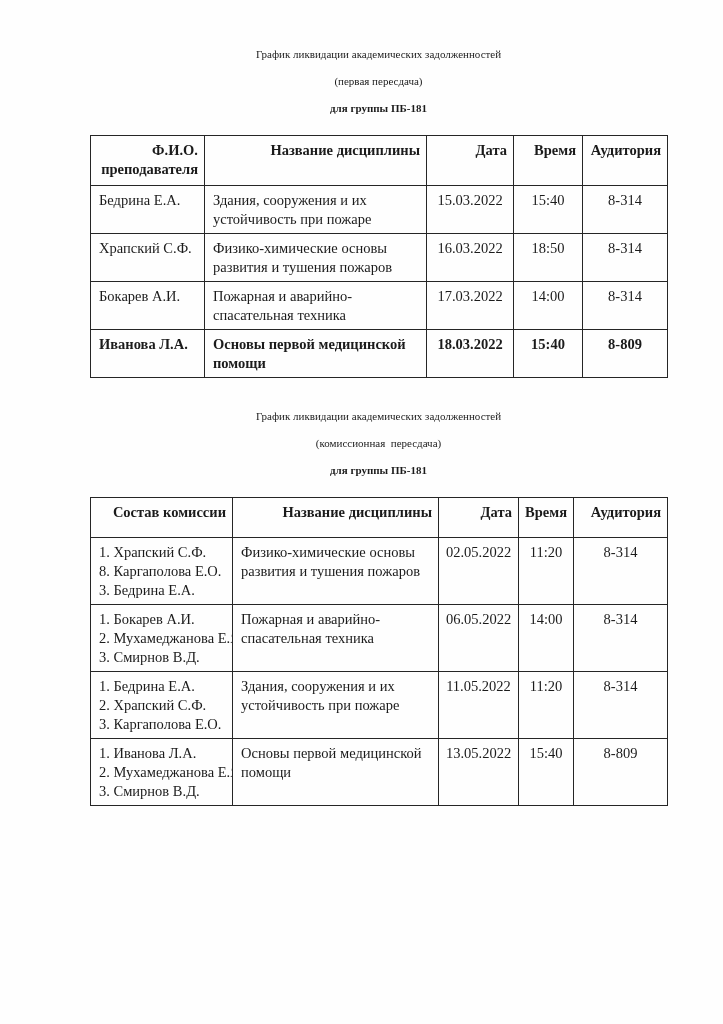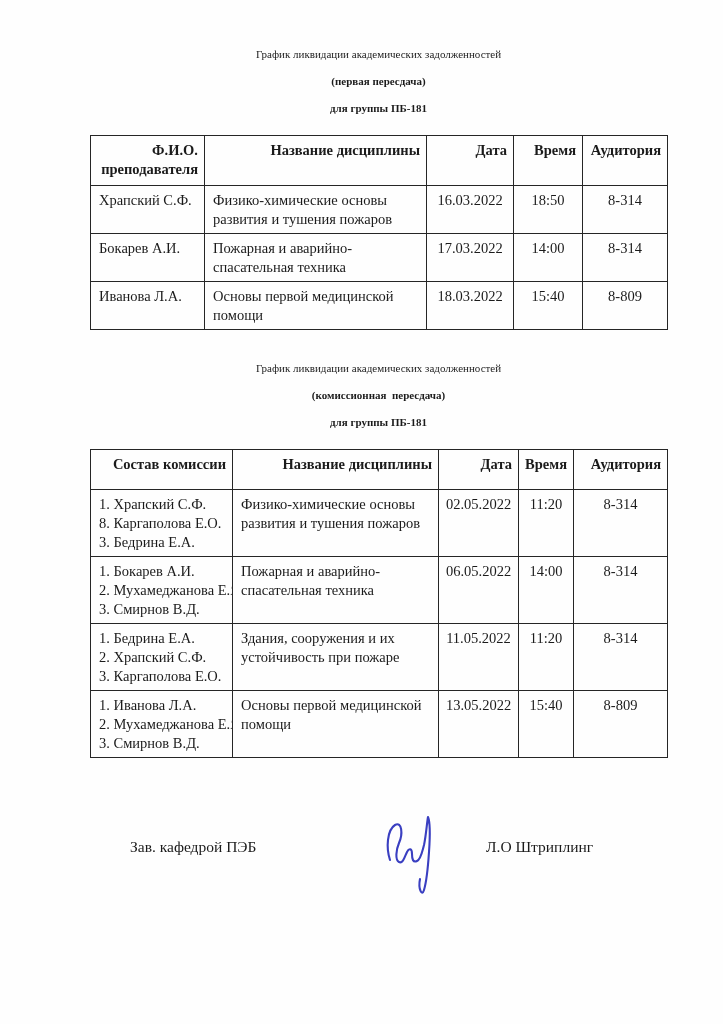--- a/index.html
+++ b/index.html
@@ -15,21 +15,21 @@
     overflow: hidden;
   }
   .content {
     position: absolute;
     left: 90px;
     top: 0;
     width: 577px;
   }
   .title-block { text-align: center; }
   .title-block .t-line { font-size: 11px; line-height: 27px; }
-  .title-block .t-sub { font-weight: bold; white-space: pre-wrap; }
+  .title-block .t-sub { font-weight: normal; white-space: pre-wrap; }
   .title-block .t-group { font-weight: bold; }
   .group-underline { }
   .tb1 { margin-top: 41px; }
   .tb2 { margin-top: 25px; }
   table {
     border-collapse: collapse;
     table-layout: fixed;
     width: 577px;
     margin-top: 13px;
   }
@@ -42,21 +42,21 @@
     overflow: hidden;
   }
   th { font-weight: bold; text-align: right; white-space: pre-line; }
   td.c-left { text-align: left; padding-left: 8px; }
   td.c-mid { text-align: center; }
   td.pre { white-space: pre; }
   table.schedule-1 tr.hdr { height: 50px; }
   table.schedule-1 tr.r0 { height: 48px; }
   table.schedule-1 tr.r1 { height: 48px; padding-left: 40px; }
   table.schedule-1 tr.r2 { height: 45px; }
-  table.schedule-1 tr.r3 { height: 37px; }
+  table.schedule-1 tr.r3 { height: 37px; font-weight: bold; }
   table.schedule-2 tr.hdr { height: 40px; }
   table.schedule-2 tr.r0 { height: 60px; }
   table.schedule-2 tr.r1 { height: 60px; }
   table.schedule-2 tr.r2 { height: 65px; }
   table.schedule-2 tr.r3 { height: 63px; }
   .footer {
     position: absolute;
     left: 90px;
     top: 800px;
     width: 577px;
@@ -102,20 +102,27 @@
       </colgroup>
       <tbody>
           <tr class="hdr">
         <th>Ф.И.О.
 преподавателя</th>
         <th>Название дисциплины</th>
         <th>Дата</th>
         <th>Время</th>
         <th>Аудитория</th>
       </tr>
+      <tr class="r0">
+        <td class="c-left">Бедрина  Е.А.</td>
+        <td class="c-left">Здания, сооружения и их устойчивость при пожаре</td>
+        <td class="c-mid">15.03.2022</td>
+        <td class="c-mid">15:40</td>
+        <td class="c-mid">8-314</td>
+      </tr>
       <tr class="r1">
         <td class="c-left">Храпский С.Ф.</td>
         <td class="c-left">Физико-химические основы развития и тушения пожаров</td>
         <td class="c-mid">16.03.2022</td>
         <td class="c-mid">18:50</td>
         <td class="c-mid">8-314</td>
       </tr>
       <tr class="r2">
         <td class="c-left">Бокарев  А.И.</td>
         <td class="c-left">Пожарная и аварийно-спасательная техника</td>
@@ -188,20 +195,13 @@
 3. Смирнов В.Д.</td>
         <td class="c-left">Основы первой медицинской помощи</td>
         <td class="c-mid">13.05.2022</td>
         <td class="c-mid">15:40</td>
         <td class="c-mid">8-809</td>
       </tr>
     </tbody>
       </table>
   </div>
 
-  <div class="footer">
-    <div class="pos-label">Зав. кафедрой ПЭБ</div>
-    <svg class="sig" width="52" height="88" viewBox="0 0 52 88">
-      <path d="M 7 50 C 3 38, 4 20, 12 15 C 19 11, 20 24, 16 33 C 13 40, 12 50, 16 52 C 20 54, 22 46, 24 42 C 26 38, 29 38, 29 44 C 29 49, 30 53, 34 51 C 38 49, 39 42, 41 35 C 43 26, 44 12, 45 7 C 47 12, 47 28, 46 42 C 45 57, 44 70, 41 80 C 39 87, 35 79, 37 69" fill="none" stroke="#3a3fc1" stroke-width="2.1" stroke-linecap="round" stroke-linejoin="round"></path>
-    </svg>
-    <div class="head-label">Л.О Штриплинг</div>
-  </div>
 </div>
 
 </body></html>

